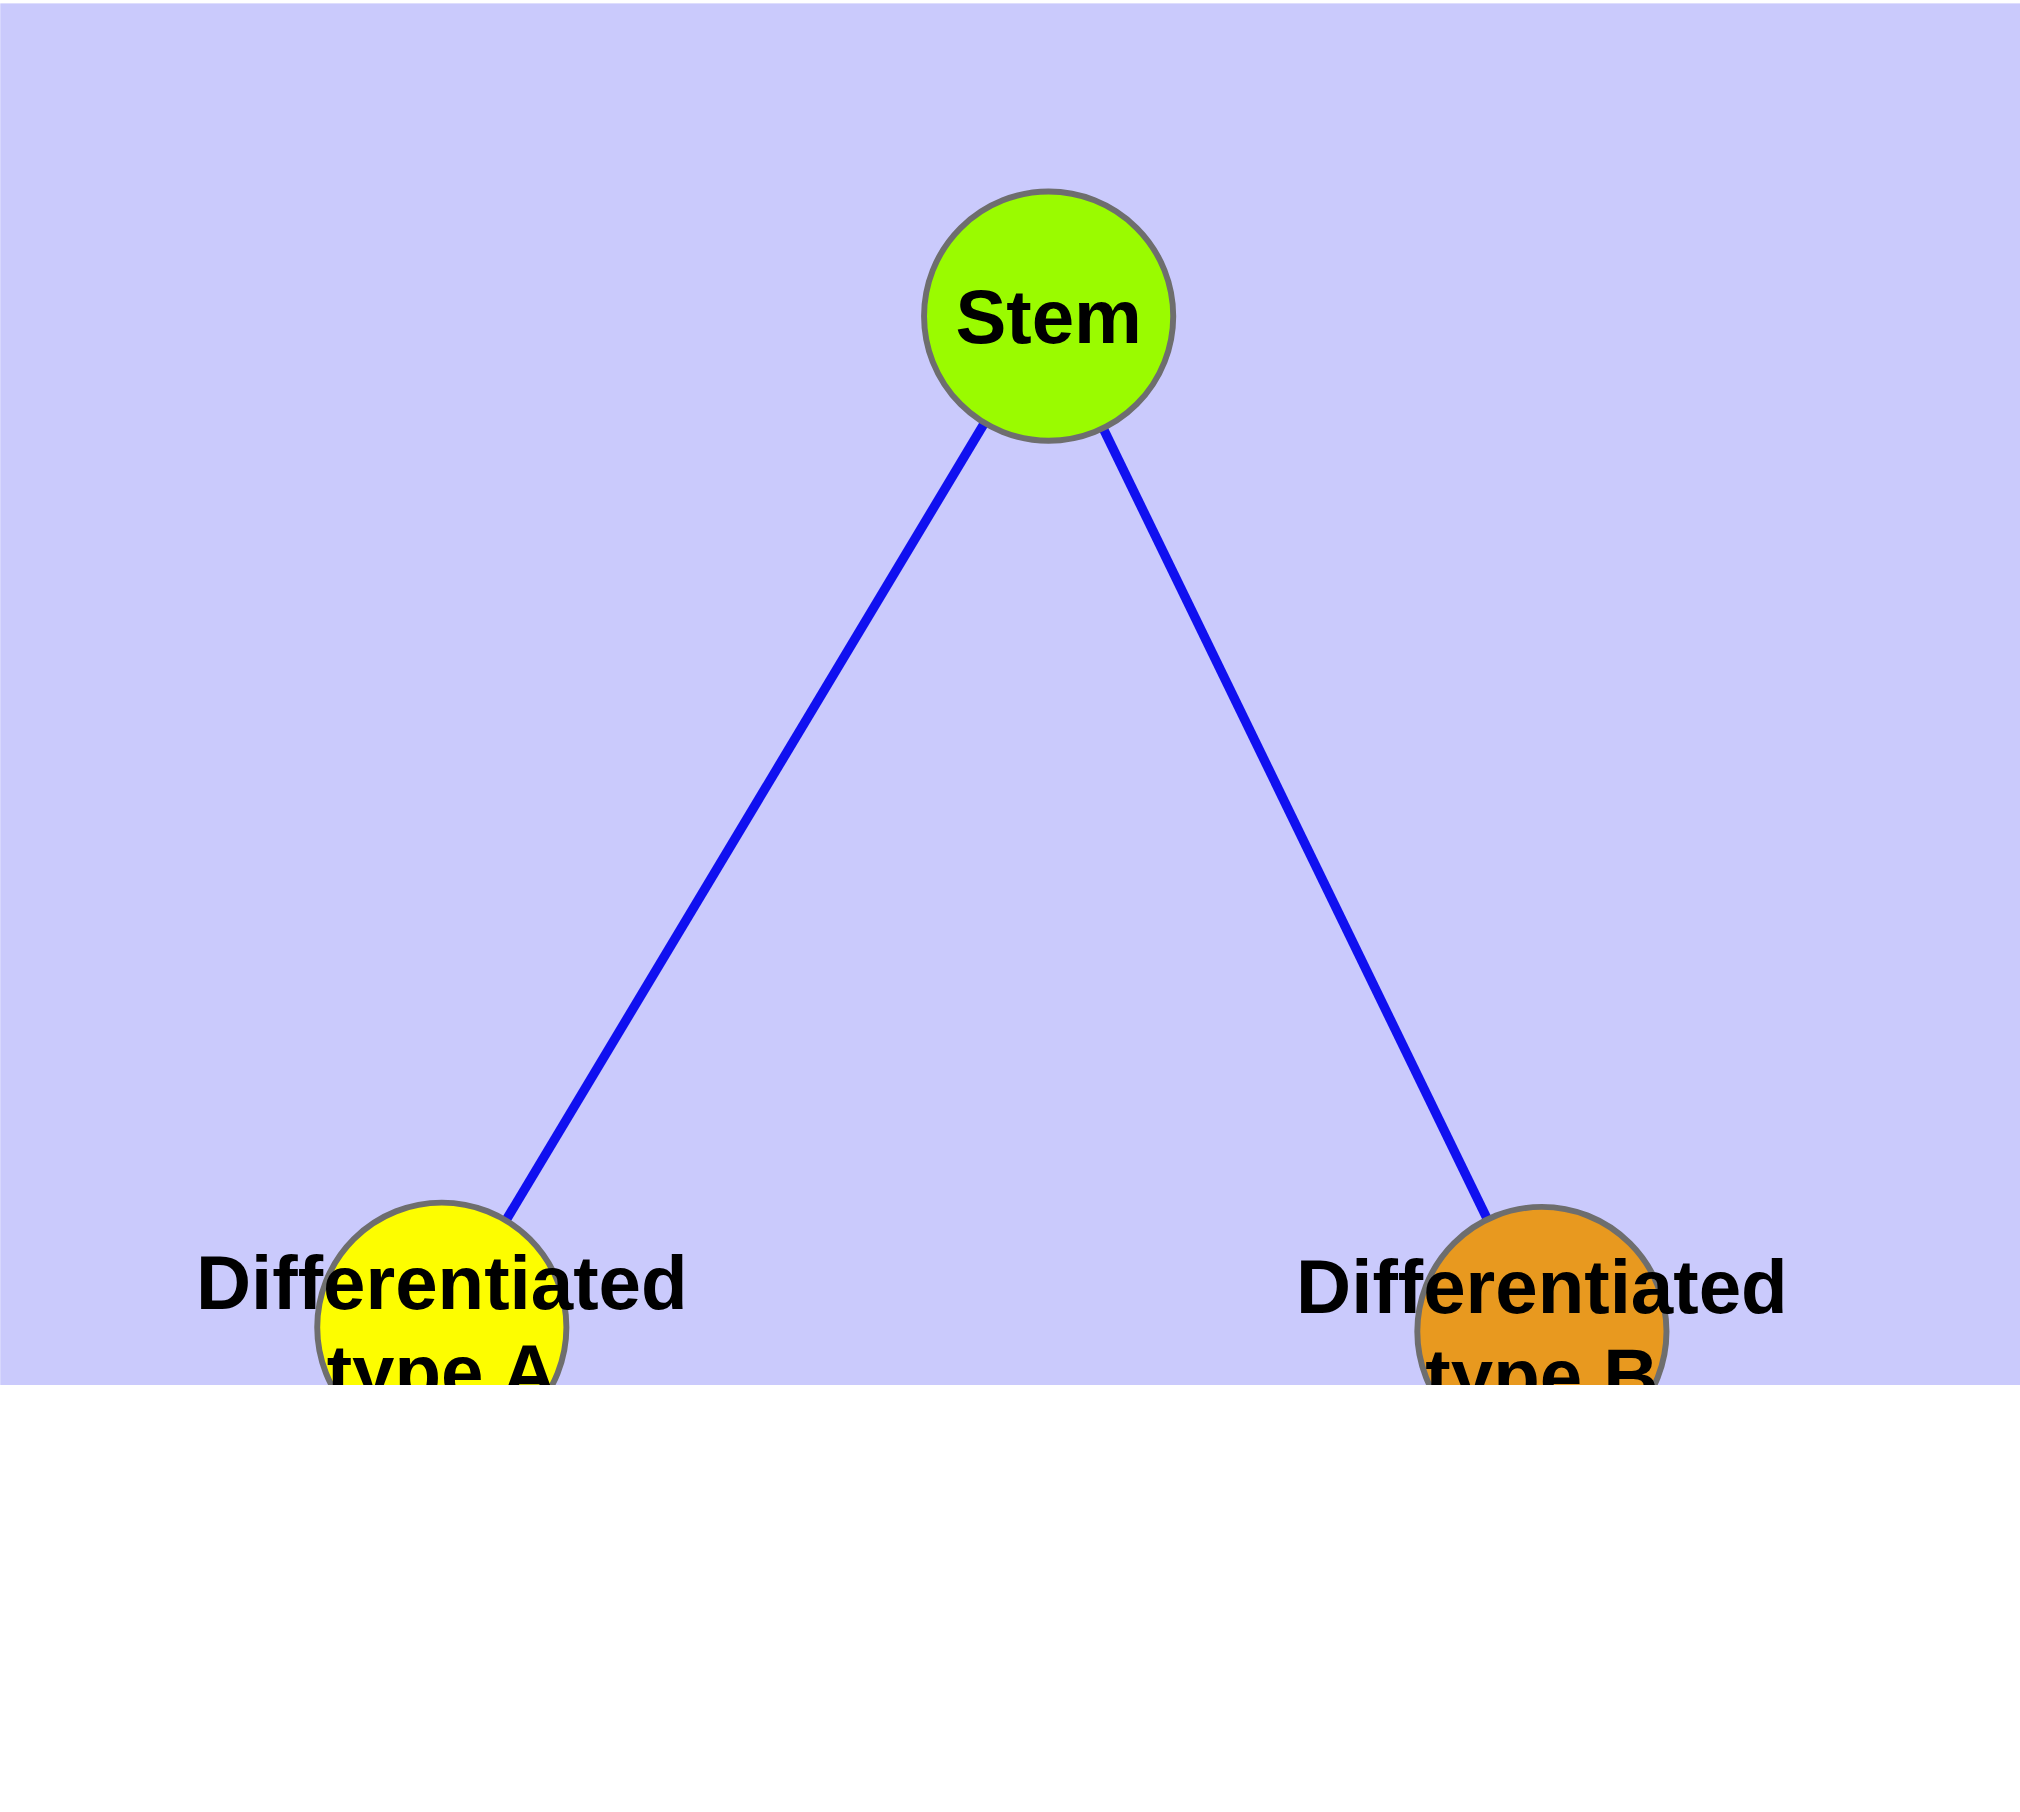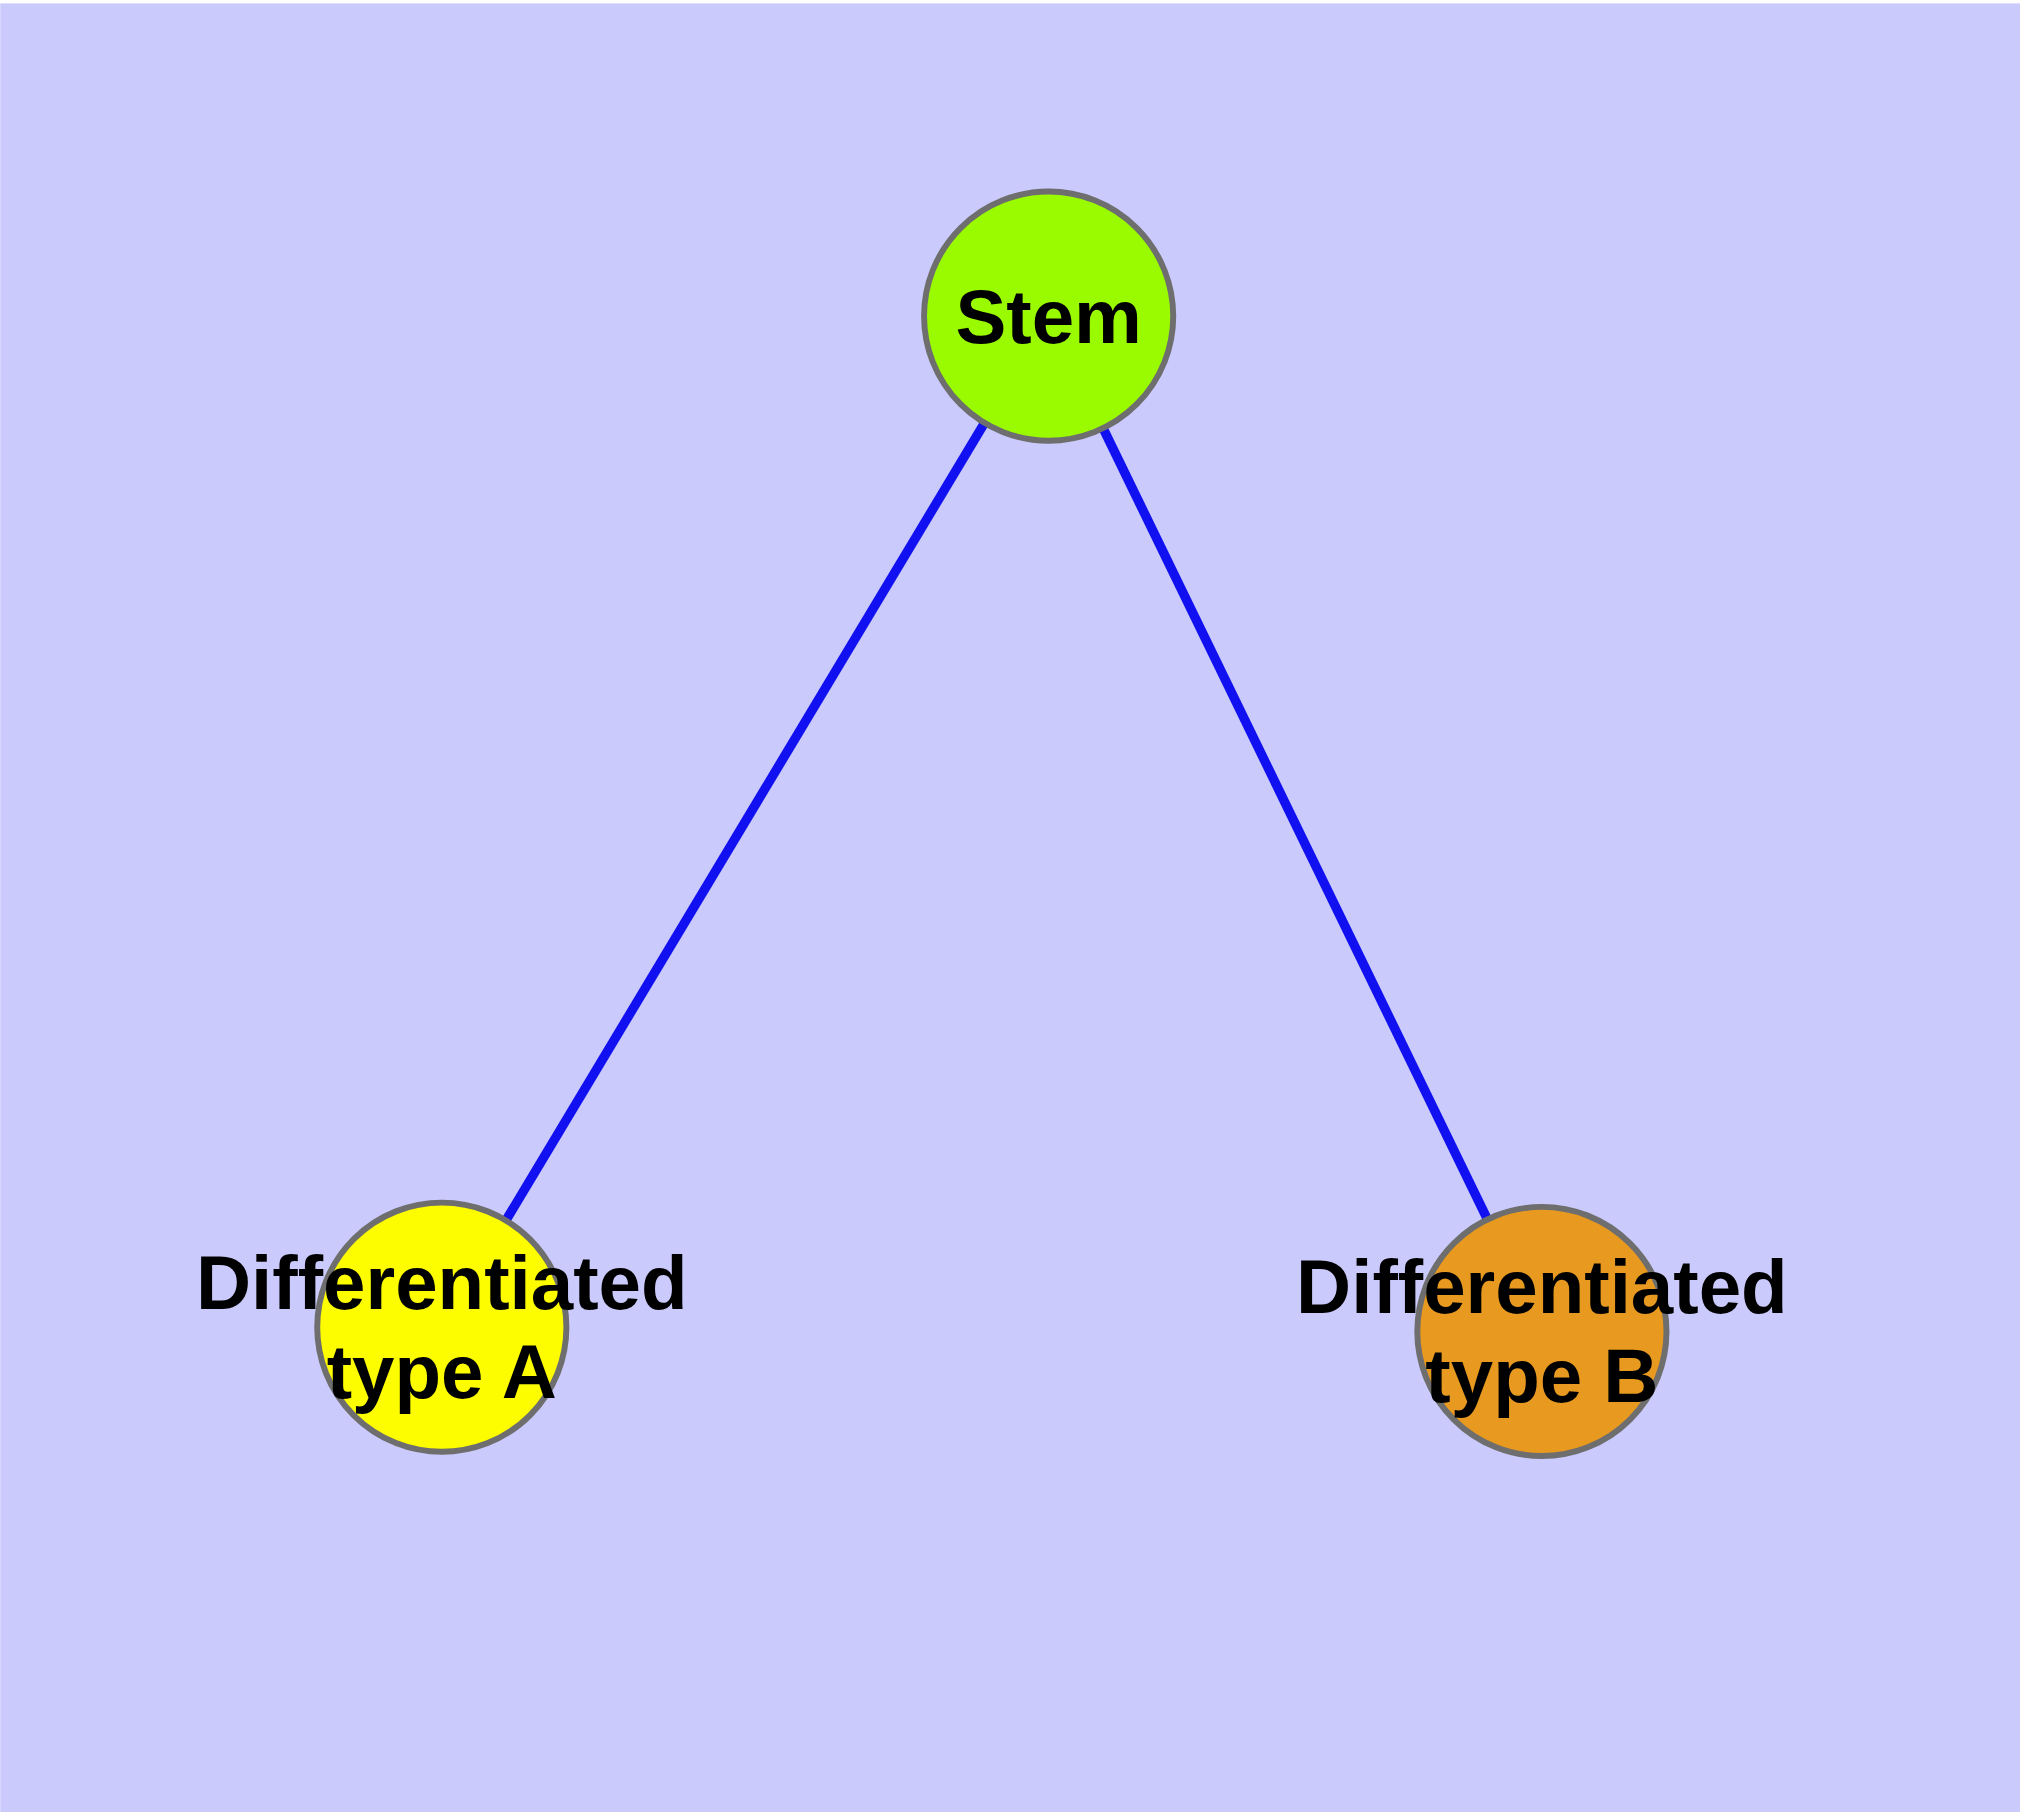--- a/index.html
+++ b/index.html
@@ -4,21 +4,21 @@
 <title></title>
 <style>
   html, body {
     margin: 0;
     padding: 0;
     background: #ffffff;
   }
   .stage {
     position: relative;
     width: 2021px;
-    height: 1812px;
+    height: 1385px;
     overflow: hidden;
     background: #ffffff;
   }
   svg.graph {
     display: block;
     width: 2021px;
     height: 1812px;
   }
   svg.graph text {
     font-family: "Liberation Sans", sans-serif;

